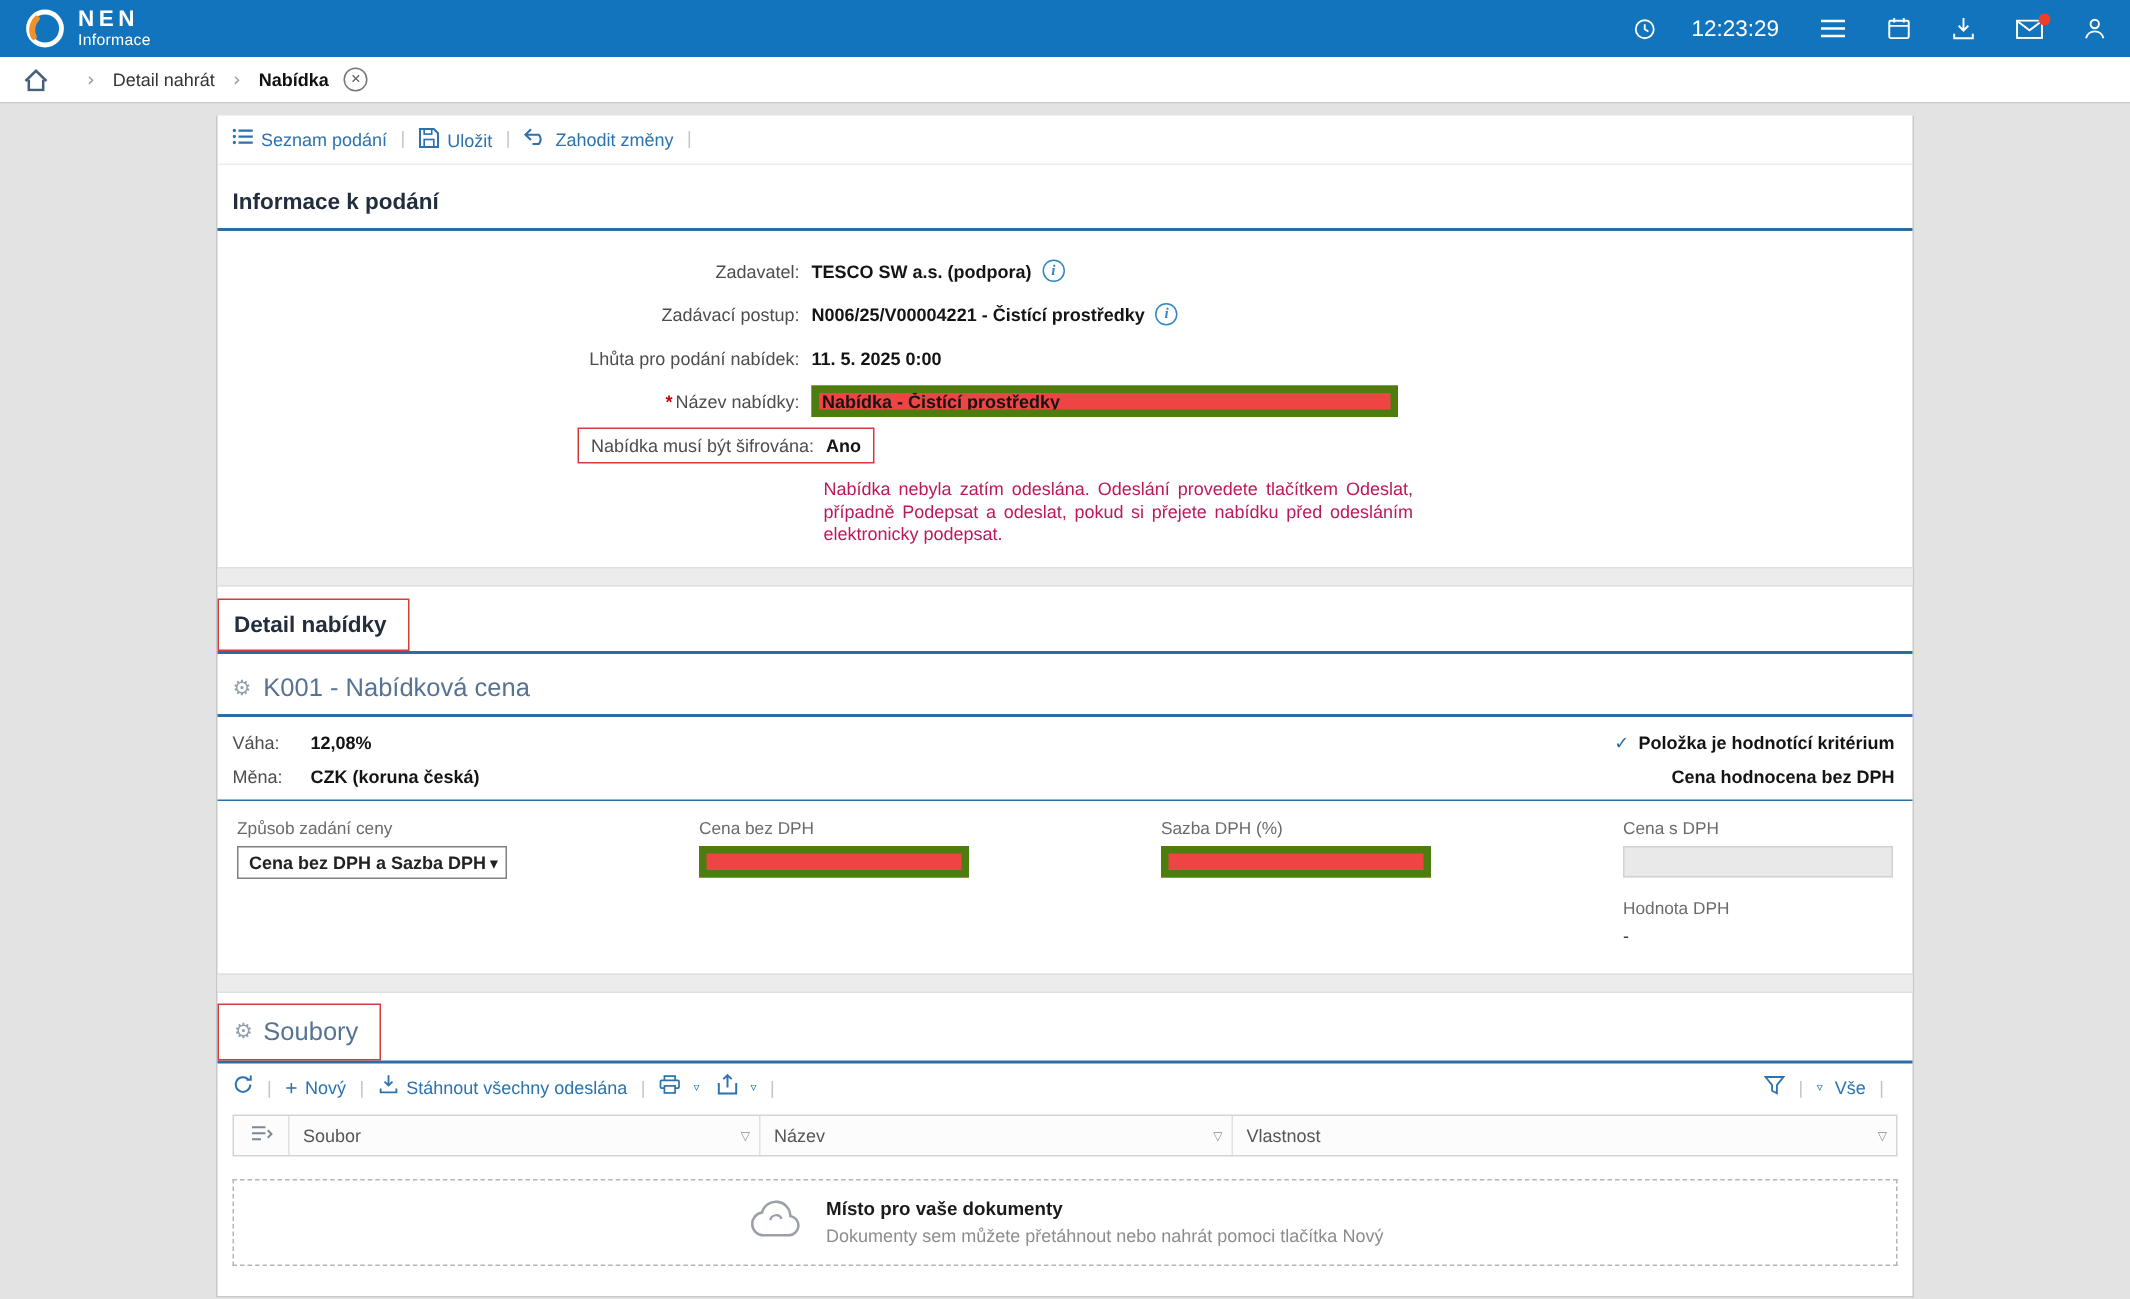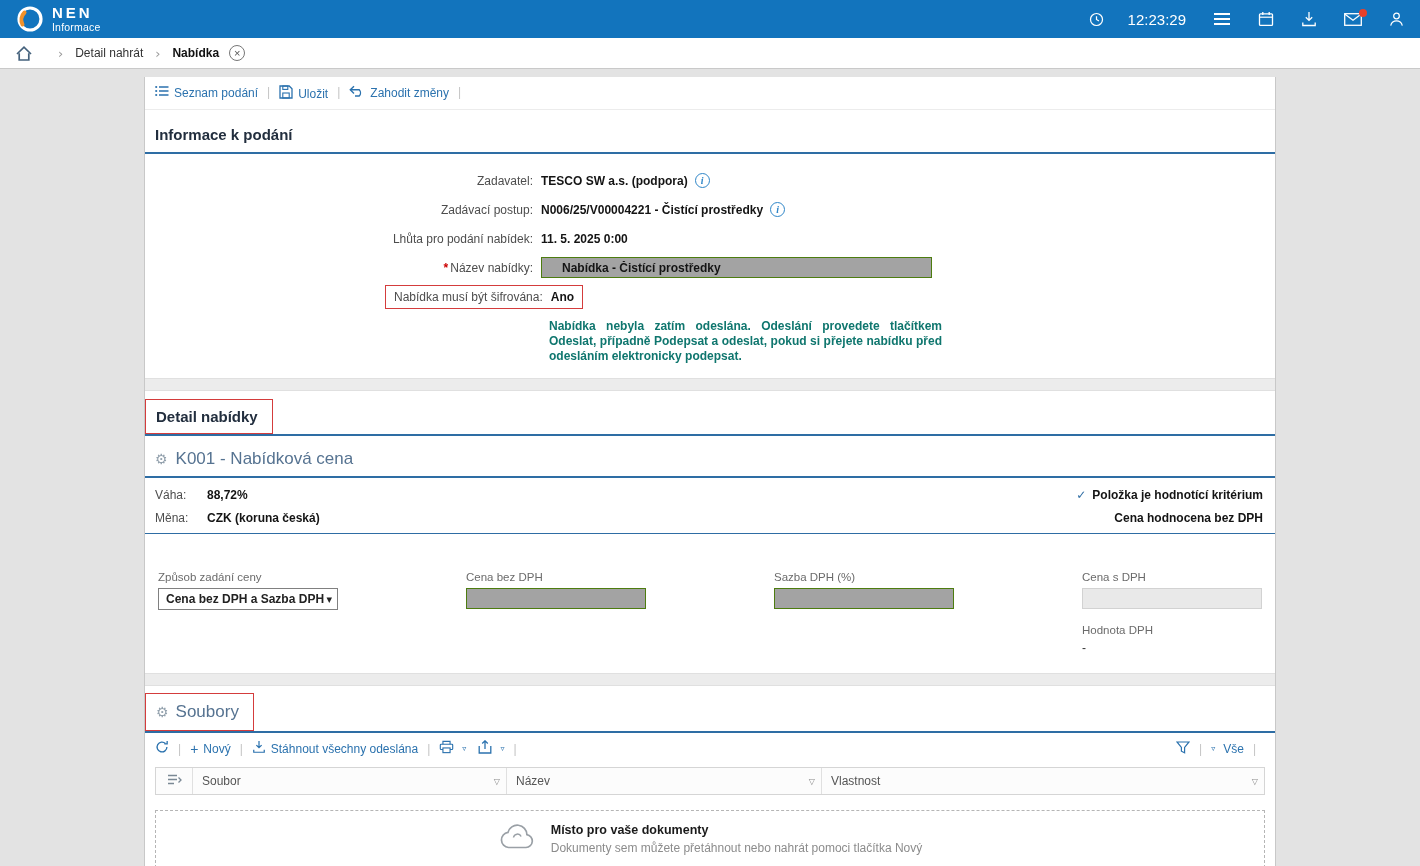--- a/index.html
+++ b/index.html
@@ -40,47 +40,47 @@
 
   
   .form-area { padding:12px 0 14px; font-size:12px; }
   .form-row { display:flex; align-items:center; min-height:29px; }
   .form-label { width:396px; text-align:right; color:#4d4d4d; padding-right:8px; flex:0 0 auto; }
   .form-value { font-weight:bold; color:#141414; display:flex; align-items:center; gap:7px; }
   .req { color:#cc0000; margin-right:2px; font-weight:bold; }
   .info-i { width:15px; height:15px; border:1.5px solid #2f86c8; border-radius:50%; color:#2f86c8;
             display:inline-flex; align-items:center; justify-content:center;
             font:italic bold 10px "Liberation Serif", serif; cursor:pointer; }
-  .input-yellow { background:#a3a3a3; border:1px solid #4d7c0f; height:21px; padding:0 20px;
+  .input-yellow { background:#ef4444; border:5px solid #4d7c0f; height:21px; padding:0 2px;
                   font:bold 12px "Liberation Sans", sans-serif; color:#141414; }
   .input-name { width:391px; }
   .sif-wrap { margin:3px 0 2px; }
   .sif-box { display:inline-flex; align-items:center; gap:8px; margin-left:240px; border:1px solid #d43c3c; padding:4px 8px; }
   .sif-label { color:#4d4d4d; }
   .sif-value { font-weight:bold; color:#141414; }
-  .warning { margin:10px 0 0 404px; width:393px; text-align:justify; color:#0f766e; font-weight:bold; line-height:1.25; }
+  .warning { margin:10px 0 0 404px; width:393px; text-align:justify; color:#be185d; font-weight:normal; line-height:1.25; }
 
   .divider-band { height:13px; background:#ececec; border-top:1px solid #e0e0e0; border-bottom:1px solid #e0e0e0; }
 
   .detail-head { padding:8px 0 0;border-radius:12px; }
   .red-heading-box { display:inline-flex; align-items:center; gap:7px; border:1px solid #d43c3c; padding:8px 14px 8px 10px; }
   .red-heading-box .section-title-inner { font-size:15px; font-weight:bold; color:#222e3e; }
 
   .k-head { display:flex; align-items:center; gap:8px; padding:13px 10px 7px; font-size:17px; color:#567391; }
   .gear { font-family:"DejaVu Sans",sans-serif; font-size:14px; color:#93a1ad; }
   .k-meta { display:flex; justify-content:space-between; padding:5px 12px 4px 10px; font-size:12px; }
   .meta-row { display:flex; height:23px; align-items:center; }
   .meta-label { width:52px; color:#4d4d4d; }
   .meta-value { font-weight:bold; color:#141414; }
   .meta-right { text-align:right; }
   .mr-row { height:23px; display:flex; align-items:center; justify-content:flex-end; font-weight:bold; color:#141414; gap:6px; }
   .check { color:#2e6da4; font-family:"DejaVu Sans",sans-serif; font-size:12px; }
 
   .fields-row { display:flex; padding:13px 0 18px 13px; gap:128px; font-size:12px; }
-  .field { width:180px;margin-top:24px; }
+  .field { width:180px; }
   .f-label { color:#6b6b6b; font-size:11.5px; margin-bottom:5px; }
   .sel { width:180px; height:22px; border:1px solid #808080; background:#fff; display:flex; align-items:center;
          justify-content:space-between; padding:0 5px 0 7px; font-weight:bold; cursor:pointer; }
   .sel-caret { font-family:"DejaVu Sans",sans-serif; font-size:11px; color:#222; }
   .input-cell { width:180px; }
   .input-disabled { width:180px; height:21px; background:#e9e9e9; border:1px solid #d2d2d2; }
   .f-value-dash { color:#333; margin-top:3px; }
   .mt14 { margin-top:15px; }
 
   .soubory-head { padding:7px 0 0; }
@@ -261,21 +261,21 @@
     <div class="k-head">
       <span class="gear">⚙</span>
       <span>K001 - Nabídková cena</span>
     </div>
     <div class="blue-rule"></div>
 
     <div class="k-meta">
       <div class="meta-left">
         <div class="meta-row">
           <span class="meta-label">Váha:</span>
-          <span class="meta-value">88,72%</span>
+          <span class="meta-value">12,08%</span>
         </div>
         <div class="meta-row">
           <span class="meta-label">Měna:</span>
           <span class="meta-value">CZK (koruna česká)</span>
         </div>
       </div>
       <div class="meta-right">
         <div class="mr-row">
           <span class="check">✓</span>
           <span>Položka je hodnotící kritérium</span>

